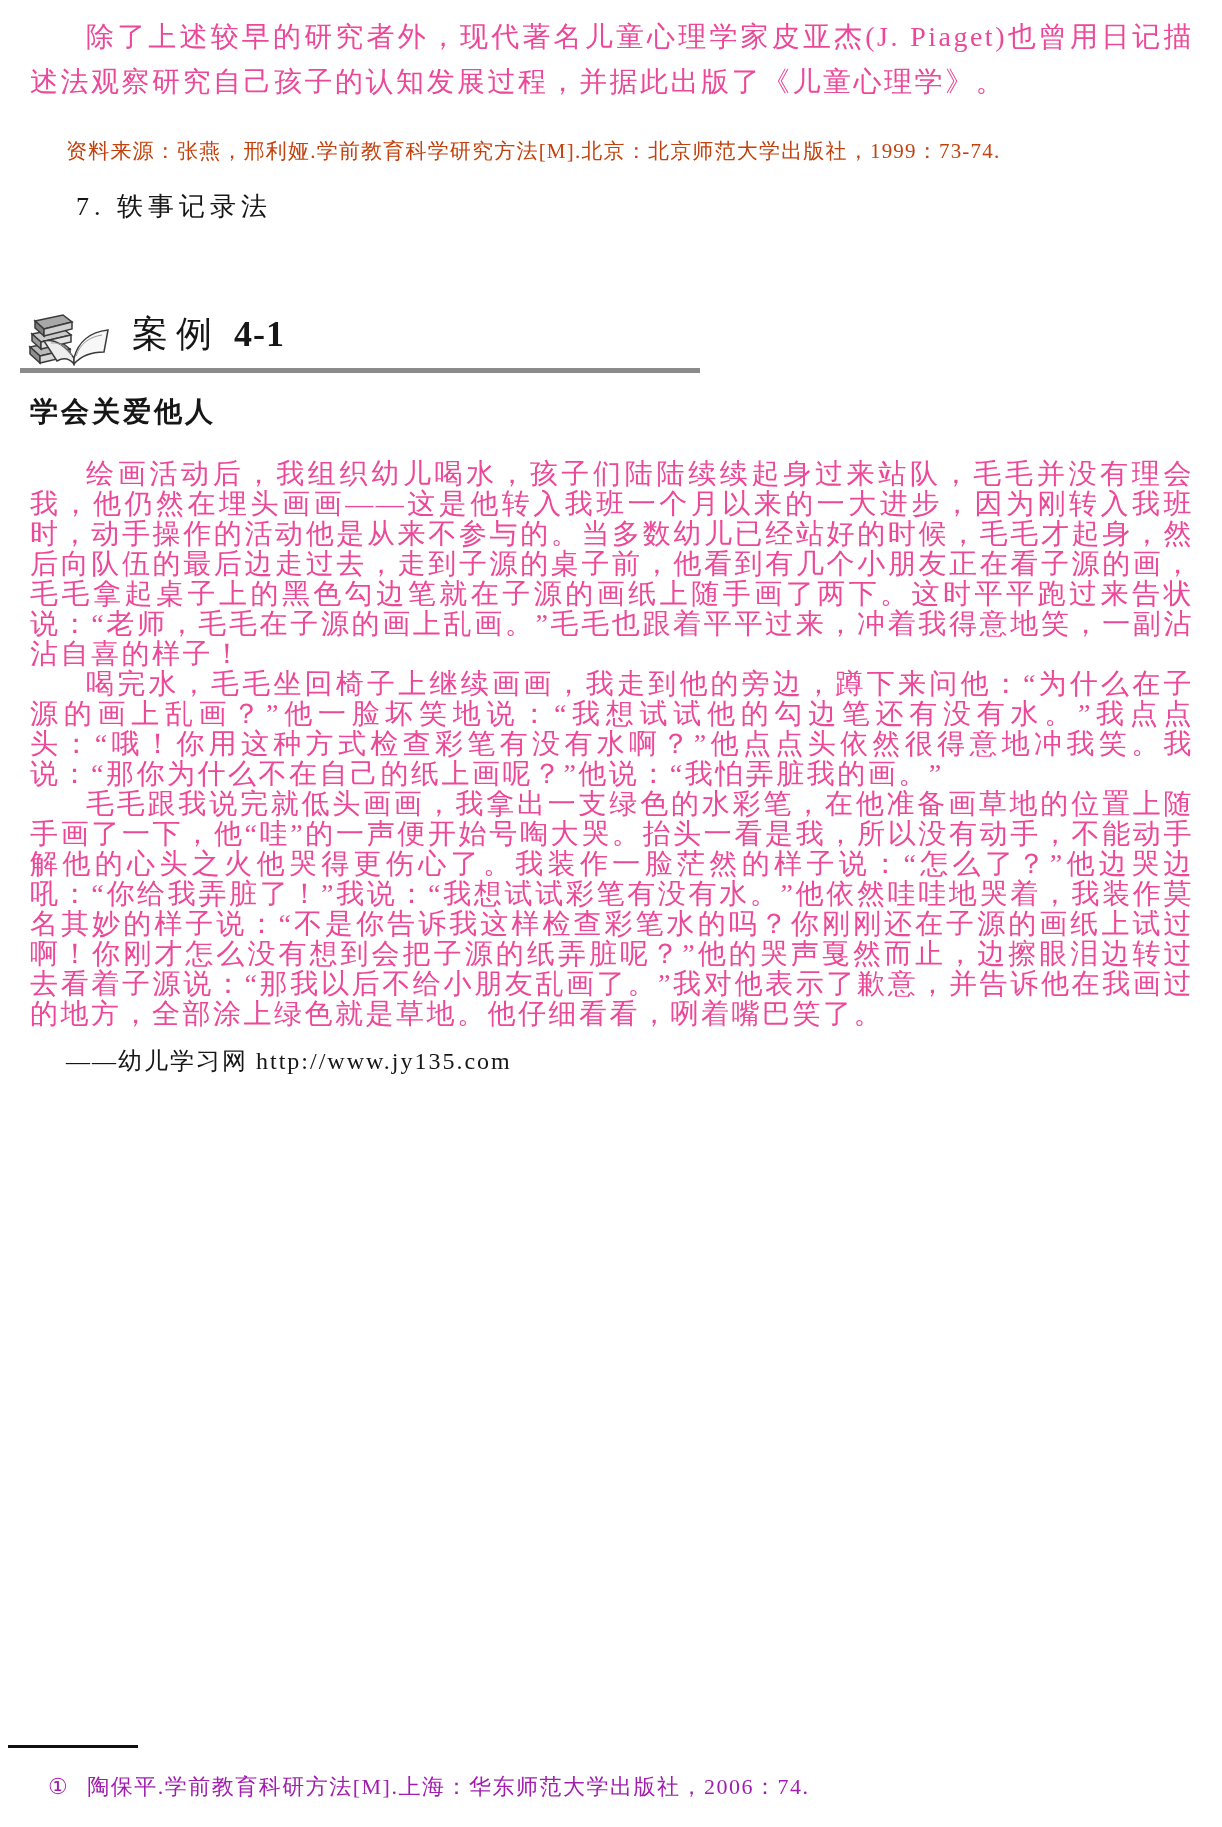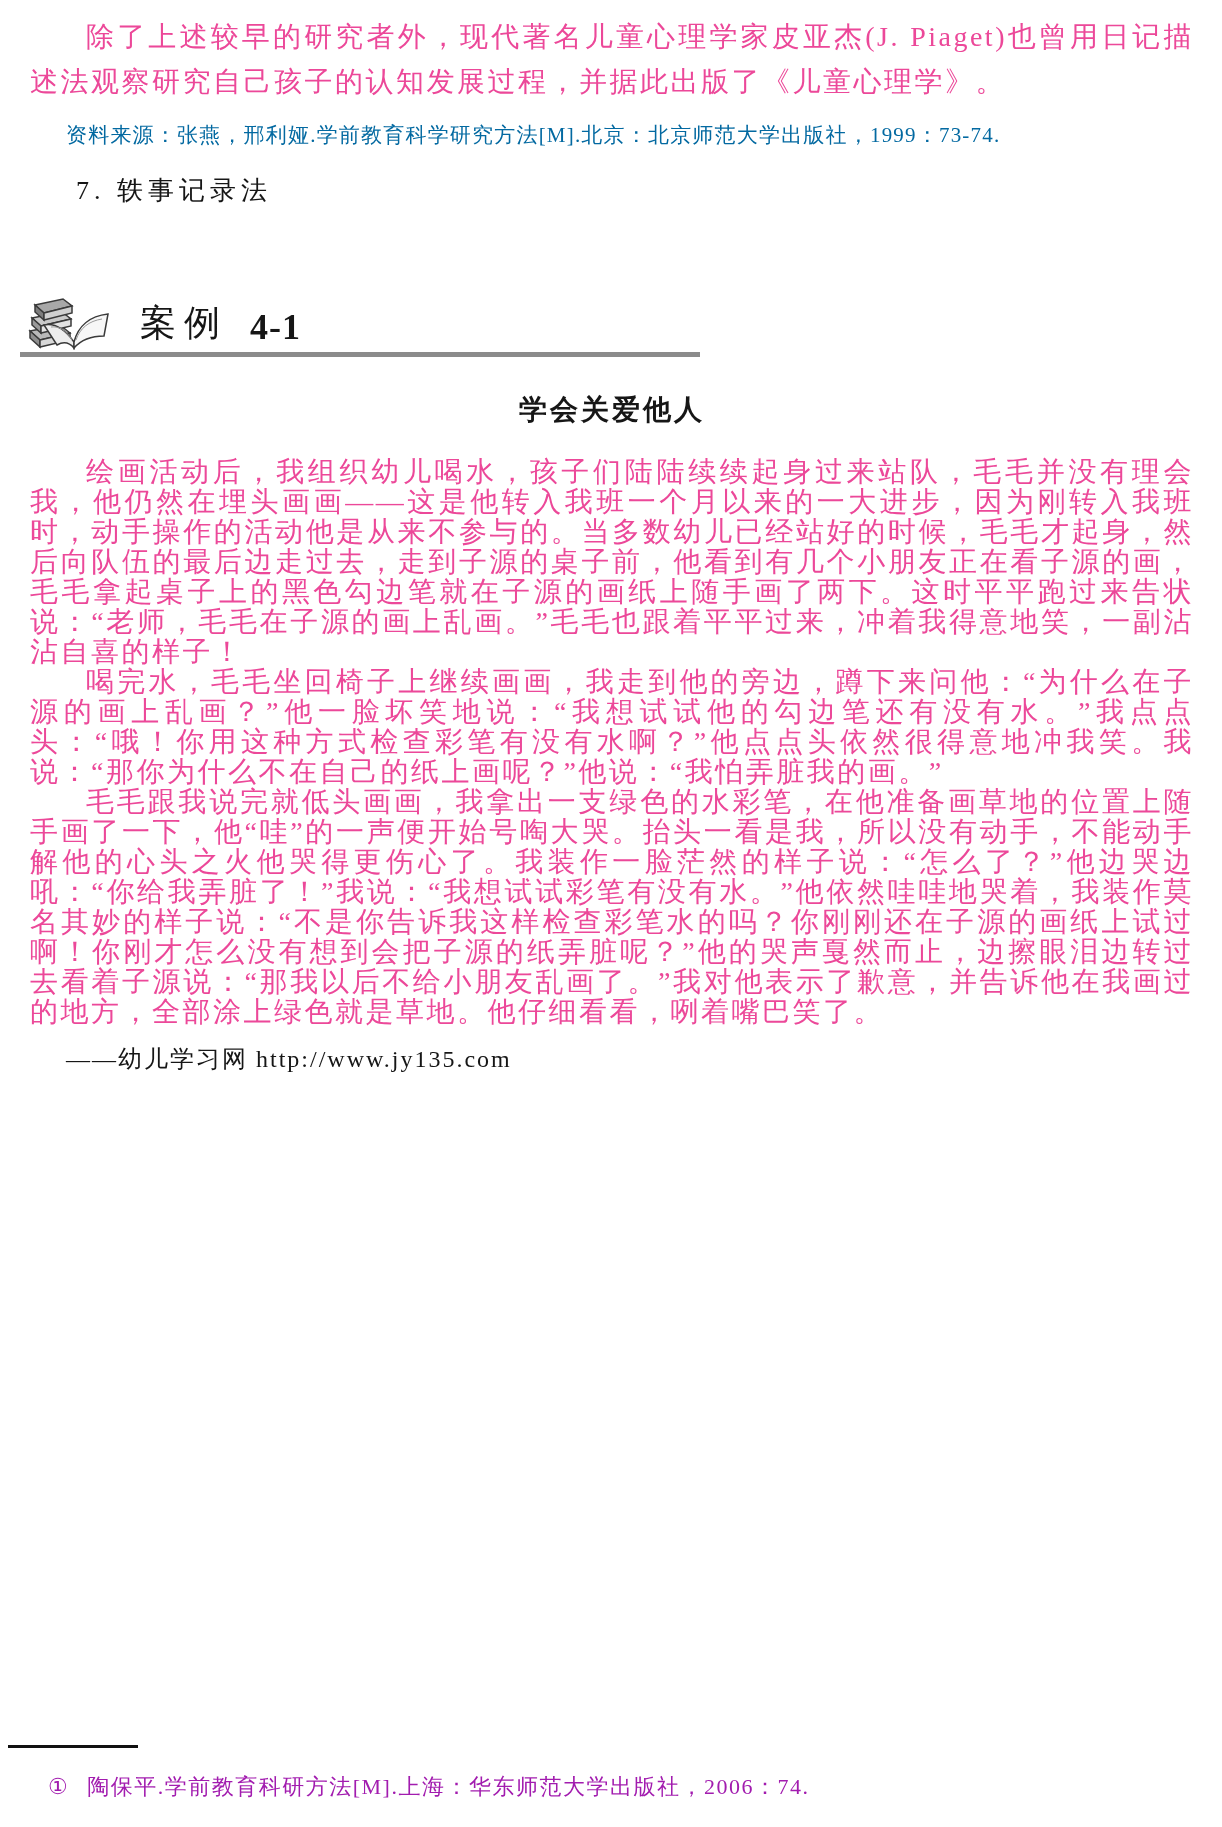--- a/index.html
+++ b/index.html
@@ -21,59 +21,59 @@
     text-indent: 2em;
     margin: 0;
     color: #ec4899;
   }
   .lh-intro { line-height: 45px; }
   .lh-case  { line-height: 30px; }
 
   .source {
     font-size: 21px;
     letter-spacing: 1.2px;
-    margin: 17px 0 0 0;
+    margin: 33px 0 0 0;
     padding-left: 36px;
-    color: #0369a1;
+    color: #c2410c;
   }
 
   .sec-heading {
     font-size: 26px;
     font-weight: normal;
     letter-spacing: 5px;
     margin: 24px 0 8px 0;
     padding-left: 46px;
   }
 
   sup.fn-ref { font-size: 18px; vertical-align: super; letter-spacing: 0; }
 
   .case-header {
     margin-top: 80px;
     display: flex;
-    align-items: flex-end;
-    gap: 22px;
+    align-items: center;
+    gap: 14px;
     padding-left: 4px;
   }
   .case-header .icon-wrap { width: 92px; height: 62px; flex: 0 0 auto; margin-left: -8px; }
   .case-label { font-size: 36px; letter-spacing: 8px; padding-bottom: 2px; }
   .case-number { font-size: 36px; font-weight: bold; padding-bottom: 2px; letter-spacing: 1px; }
 
   .case-rule {
     height: 5px;
     background: #8b8b8b;
     width: 680px;
     margin: 2px 0 0 -10px;
   }
 
   .case-title {
     font-size: 28px;
     font-weight: bold;
-    text-align: center;
+    text-align: left;
     letter-spacing: 3px;
-    margin: 34px 0 28px 0;
+    margin: 20px 0 28px 0;
   }
 
   .case-p { margin-top: 0; }
 
   .attribution {
     font-size: 24px;
     letter-spacing: 2px;
     margin: 16px 0 0 0;
     padding-left: 36px;
   }

